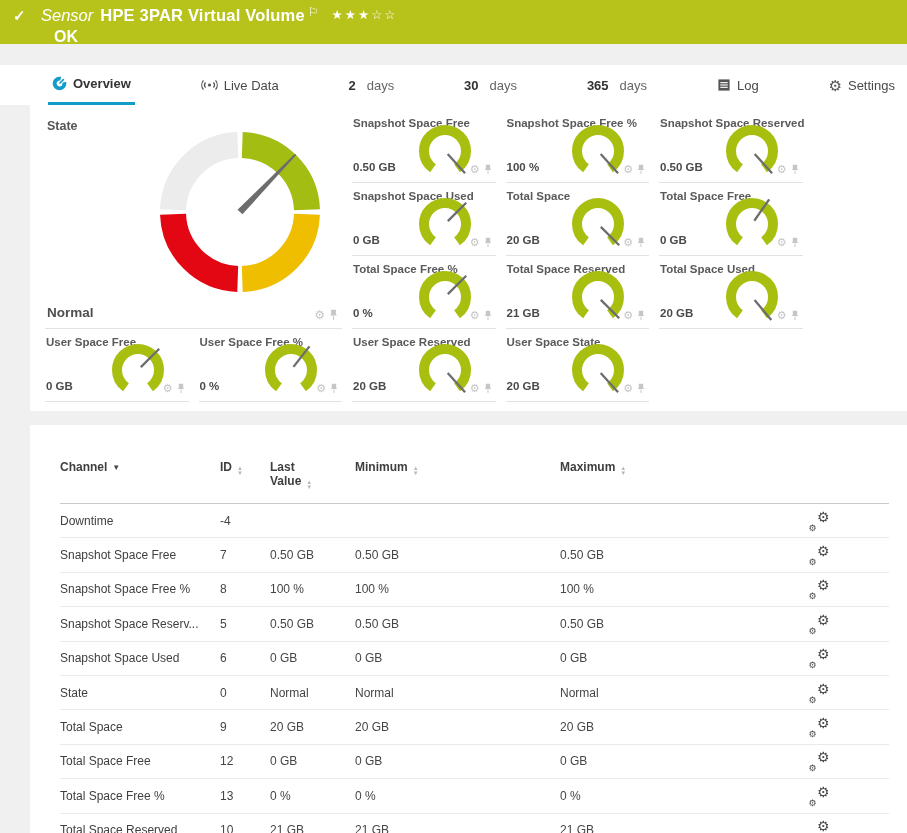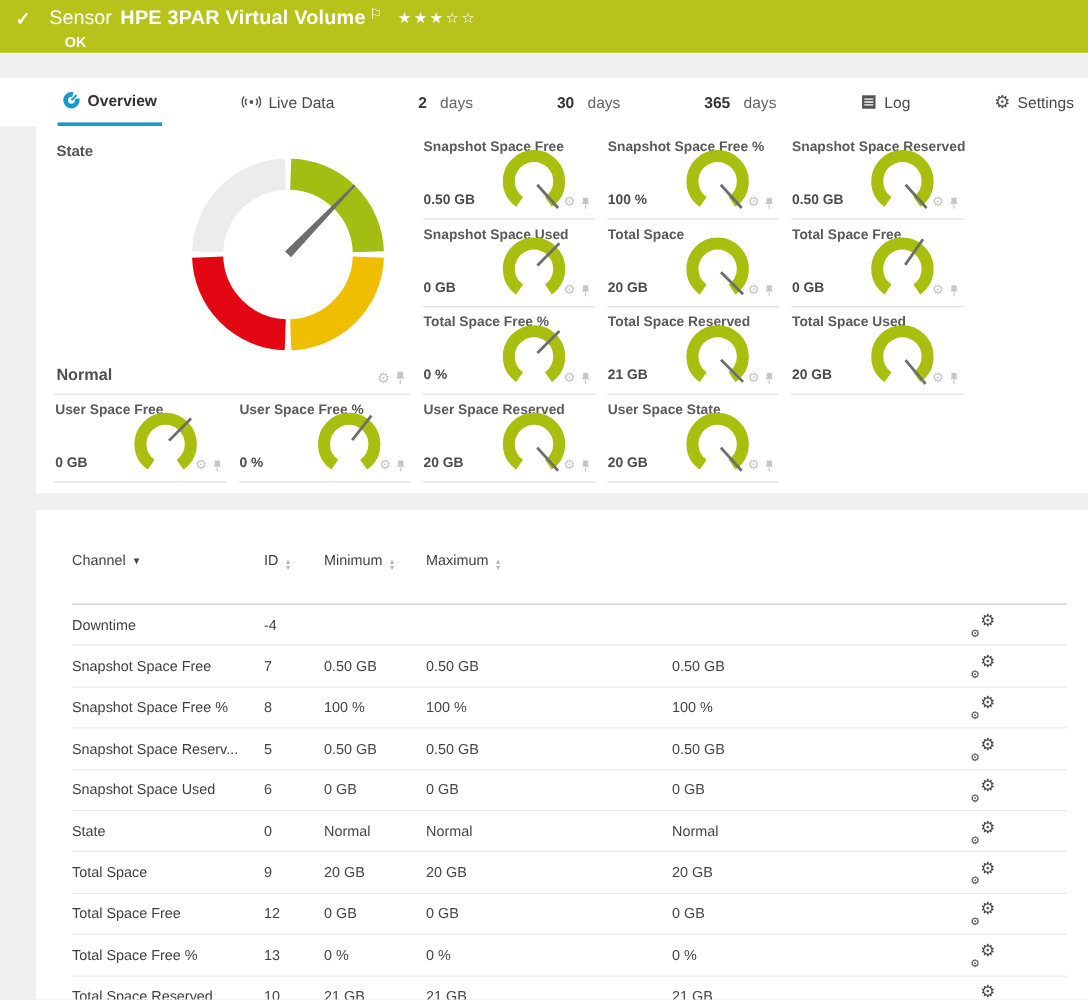--- a/index.html
+++ b/index.html
@@ -4,25 +4,25 @@
 <style>
   html,body{margin:0;padding:0}
   body{width:907px;height:833px;position:relative;overflow:hidden;
        background:#f0f0f0;font-family:"Liberation Sans",sans-serif;
        -webkit-font-smoothing:antialiased}
 
   
   .topbar{height:44px;background:#b7c31b;color:#fff;box-sizing:border-box;padding:6px 0 0 13px}
   .topbar-row1{display:flex;align-items:center}
   .check{font-size:15px;font-weight:bold;width:20px}
-  .kind{font-size:16.5px;margin-left:8px;font-weight:400}
+  .kind{font-style:italic;font-size:16.5px;margin-left:8px;font-weight:400}
   .sensor-title{font-weight:bold;font-size:16.5px;margin-left:7px;letter-spacing:.2px}
   .flag{font-size:12px;margin:-8px 0 0 3px}
   .stars{font-size:12.5px;letter-spacing:2px;margin:-3px 0 0 13px}
-  .status-ok{font-size:12px;font-weight:bold;margin:3px 0 0 41px}
+  .status-ok{font-size:16px;font-weight:bold;margin:3px 0 0 41px}
 
   
   .tabbar{margin-top:21px;height:40px;background:#fff;display:flex;align-items:stretch;
           padding:0 8px 0 48px;justify-content:space-between;box-sizing:border-box}
   .tab{display:flex;align-items:center;gap:6px;font-size:13px;color:#4a4a4a;
        padding:0 4px;cursor:pointer;box-sizing:border-box;white-space:nowrap}
   .tab.active{border-bottom:3px solid #149cc9;font-weight:600;color:#333}
   .tab .num{font-weight:700;color:#333}
   .tab .unit{color:#666;margin-left:5px}
   .tab svg{flex:0 0 auto}
@@ -52,21 +52,21 @@
   .g-value{position:absolute;bottom:10px;left:1px;font-size:11.5px;font-weight:700;color:#4a4a4a}
   .arc-c{fill:none;stroke:#a8bf10;stroke-width:10}
   .needle-s{stroke:#6d6d6d;stroke-width:2.3}
   .q{fill:none;stroke-width:26}
   .qgray{stroke:#ececec}.qgreen{stroke:#a3bd13}.qyellow{stroke:#efbe00}.qred{stroke:#e30613}
   .state-needle{fill:#6d6d6d}
 
   
   .thead,.trow{display:grid;grid-template-columns:160px 50px 85px 205px 190px 1fr;align-items:center}
   .thead{height:58px;border-bottom:1px solid #c9c9c9;align-items:start}
-  .th{padding-top:15px;font-size:12px;font-weight:400;color:#3f3f3f}
+  .th{padding-top:15px;font-size:12px;font-weight:700;color:#3f3f3f}
   .th.r,.td.r{text-align:left}
   .lastv div{line-height:14px}
   .lastv .l1{margin-right:16px}
   .caret-sorted{font-size:8px;color:#444;margin-left:5px;vertical-align:1px}
   .sort{display:inline-flex;flex-direction:column;margin-left:5px;vertical-align:1px}
   .sort span{font-size:6px;line-height:5px;color:#b8b8b8}
   .trow{height:33.4px;border-bottom:1px solid #e9e9e9;font-size:12px}
   .td-channel{color:#404040}
   .td{color:#454545}
   .gearcell{justify-self:center;position:relative;width:20px;height:18px;cursor:pointer}
@@ -418,20 +418,27 @@
   <div class="thead">
     <div class="th">
       <span>Channel</span><span class="caret-sorted">▼</span>
     </div>
     <div class="th r">
       <span>ID</span><span class="sort">
           <span>▲</span>
           <span>▼</span>
         </span>
     </div>
+    <div class="th r lastv">
+      <div class="l1">Last</div>
+      <div><span>Value</span><span class="sort">
+            <span>▲</span>
+            <span>▼</span>
+          </span></div>
+    </div>
     <div class="th r">
       <span>Minimum</span><span class="sort">
           <span>▲</span>
           <span>▼</span>
         </span>
     </div>
     <div class="th r">
       <span>Maximum</span><span class="sort">
           <span>▲</span>
           <span>▼</span>

